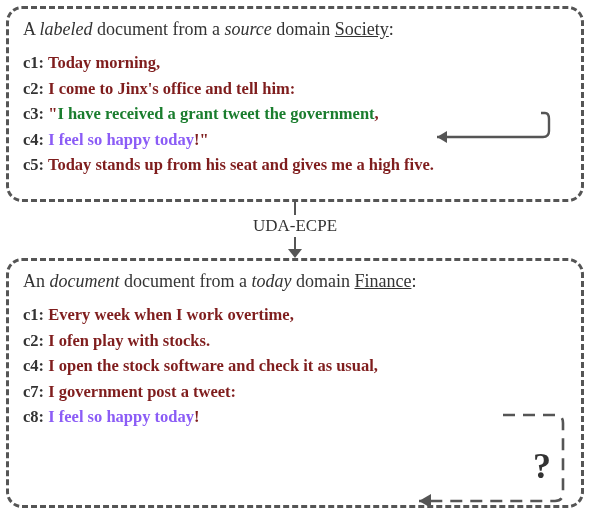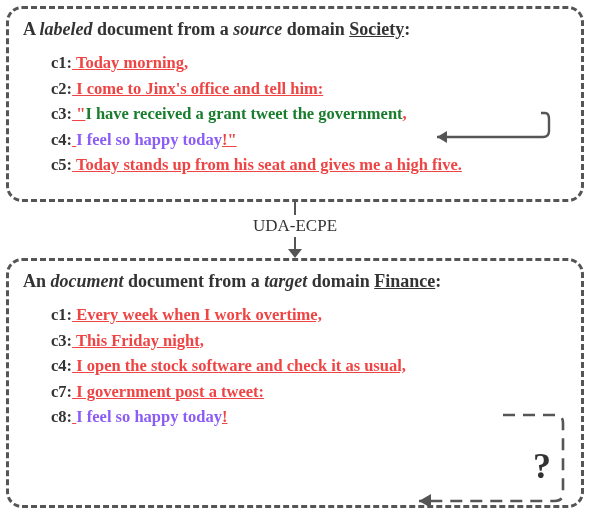--- a/index.html
+++ b/index.html
@@ -15,33 +15,33 @@
   .doc-box {
     border: 3px dashed #555;
     border-radius: 16px;
     padding: 10px 14px 14px 14px;
     position: relative;
   }
   .doc-box.top { min-height: 196px; }
   .doc-box.bottom { min-height: 250px; }
   .doc-title {
     font-size: 18px;
-    font-weight: bold;
+    font-weight: normal;
     margin-bottom: 10px;
   }
   .doc-title .ital { font-style: italic; }
   .doc-title .dom { text-decoration: underline; }
   .clause-line {
     font-size: 16.5px;
     line-height: 1.55;
     font-weight: 600;
     white-space: nowrap;
   }
-  .ckey { color: #333; margin-left: 28px; }
-  .plain { color: #ef4444; text-decoration: underline; }
+  .ckey { color: #333; }
+  .plain { color: #7f1d1d; }
   .green { color: #1a7d2e; }
   .orange { color: #8b5cf6; }
   .connector {
     display: flex;
     flex-direction: column;
     align-items: center;
     position: relative;
     height: 56px;
   }
   .connector .stem-top, .connector .stem-bot {
@@ -114,25 +114,25 @@
 
 <div class="connector">
   <div class="stem-top"></div>
   <div class="label">UDA-ECPE</div>
   <div class="stem-bot"></div>
   <div class="arrowhead"></div>
 </div>
 
 <div class="doc-box bottom">
   <div class="doc-title">
-    <span>An </span><span class="ital">document</span><span> document from a </span><span class="ital">target</span><span> domain </span><span class="dom">Finance</span><span>:</span>
+    <span>An </span><span class="ital">document</span><span> document from a </span><span class="ital">today</span><span> domain </span><span class="dom">Finance</span><span>:</span>
   </div>
   <div id="bottom-lines">
       <div class="clause-line"><span class="ckey">c1:</span><span class="plain"> Every week when I work overtime,</span></div>
-      <div class="clause-line"><span class="ckey">c3:</span><span class="plain"> This Friday night,</span></div>
+      <div class="clause-line"><span class="ckey">c2:</span><span class="plain"> I ofen play with stocks.</span></div>
       <div class="clause-line"><span class="ckey">c4:</span><span class="plain"> I open the stock software and check it as usual,</span></div>
       <div class="clause-line"><span class="ckey">c7:</span><span class="plain"> I government post a tweet:</span></div>
       <div class="clause-line"><span class="ckey">c8:</span><span class="plain"> </span><span class="orange">I feel so happy today</span><span class="plain">!</span></div>
     </div>
 
   <svg class="curve-arrow-bot" viewBox="0 0 160 96">
     <path d="M 96 4 L 148 4 Q 156 4 156 12 L 156 82 Q 156 90 148 90 L 12 90" fill="none" stroke="#555" stroke-width="2.6" stroke-dasharray="12 8"></path>
     <path d="M 12 90 L 24 83 L 24 97 Z" fill="#555"></path>
   </svg>
   <div class="qmark">?</div>

